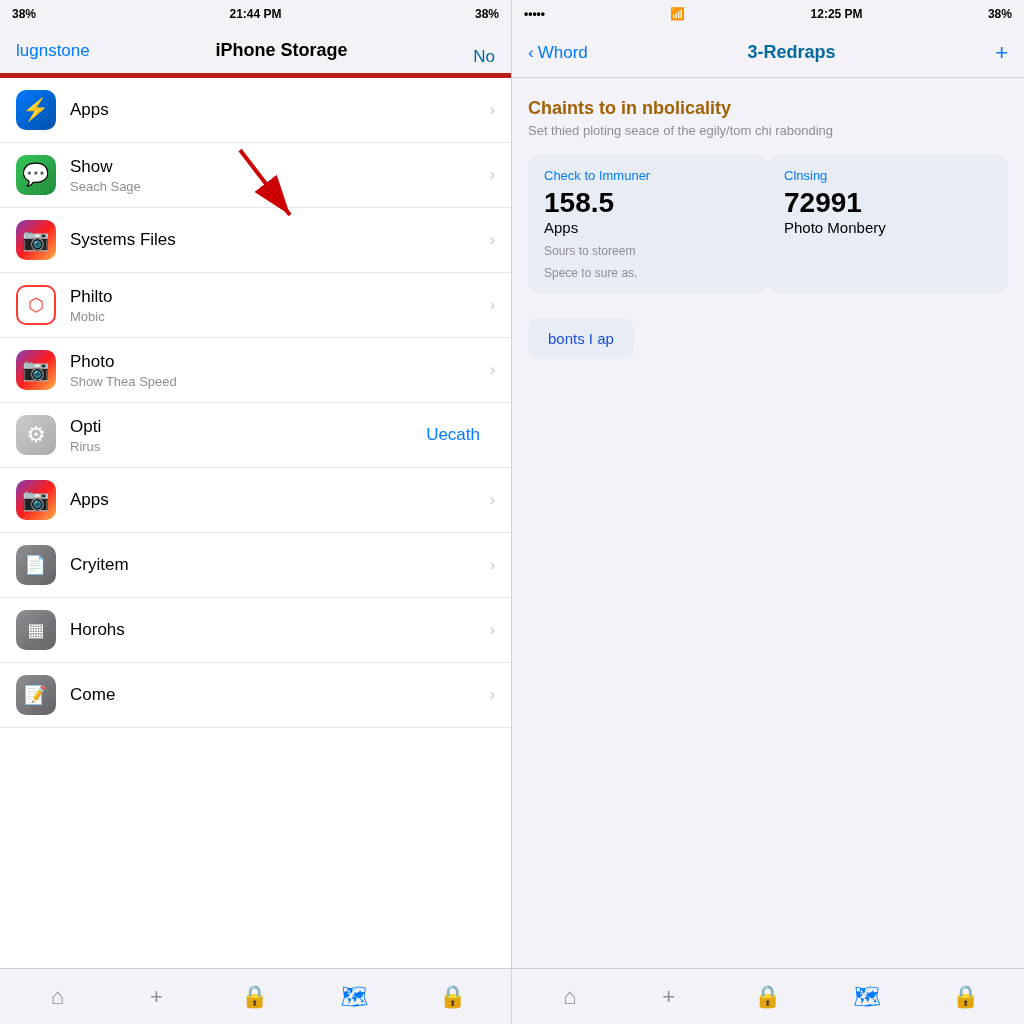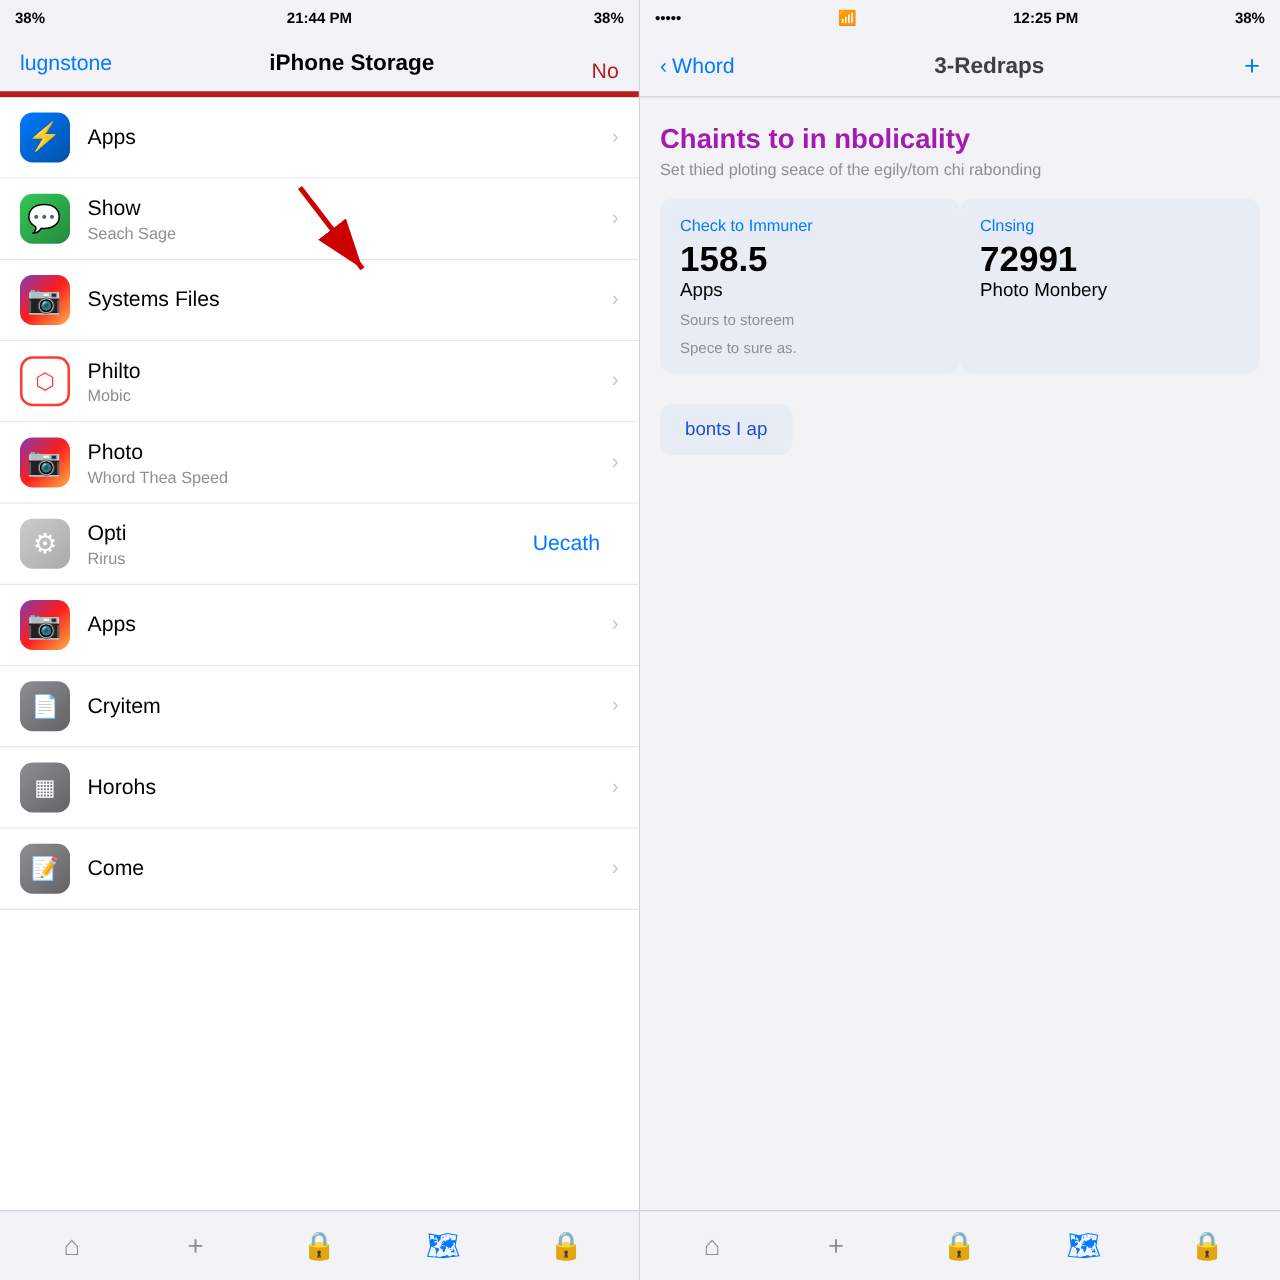--- a/index.html
+++ b/index.html
@@ -53,21 +53,21 @@
     .left-nav-back {
       color: #007aff;
       font-size: 17px;
     }
     .left-nav-title {
       font-size: 18px;
       font-weight: 700;
       color: #000;
     }
     .left-nav-right {
-      color: #b91c1c;
+      color: #0369a1;
       font-size: 17px;
       margin-top: 12px;
     }
 
     .list-container {
       flex: 1;
       overflow-y: auto;
       background: #fff;
     }
 
@@ -186,37 +186,37 @@
     .right-nav-back {
       display: flex;
       align-items: center;
       color: #007aff;
       font-size: 17px;
       gap: 4px;
     }
     .right-nav-title {
       font-size: 18px;
       font-weight: 700;
-      color: #404040;
+      color: #0369a1;
     }
     .right-nav-right {
       color: #007aff;
       font-size: 22px;
     }
 
     .right-content {
       flex: 1;
       padding: 20px 16px;
       overflow-y: auto;
     }
 
     .section-title {
-      font-size: 22px;
+      font-size: 18px;
       font-weight: 600;
-      color: #a21caf;
+      color: #a16207;
       margin-bottom: 4px;
     }
     .section-subtitle {
       font-size: 13px;
       color: #8e8e93;
       margin-bottom: 16px;
     }
 
     .stats-row {
       display: flex;
@@ -318,21 +318,21 @@
           <div class="list-item-title">Philto</div>
           <div class="list-item-subtitle">Mobic</div>
         </div>
         <span class="list-item-chevron">›</span>
       </div>
 
       <div class="list-item">
         <div class="list-item-icon icon-instagram">📷</div>
         <div class="list-item-text">
           <div class="list-item-title">Photo</div>
-          <div class="list-item-subtitle">Whord Thea Speed</div>
+          <div class="list-item-subtitle">Show Thea Speed</div>
         </div>
         <span class="list-item-chevron">›</span>
       </div>
 
       <div class="list-item">
         <div class="list-item-icon icon-gray" style="background:linear-gradient(135deg,#ccc,#aaa); color:#fff;">⚙</div>
         <div class="list-item-text">
           <div class="list-item-title">Opti</div>
           <div class="list-item-subtitle">Rirus</div>
         </div>

